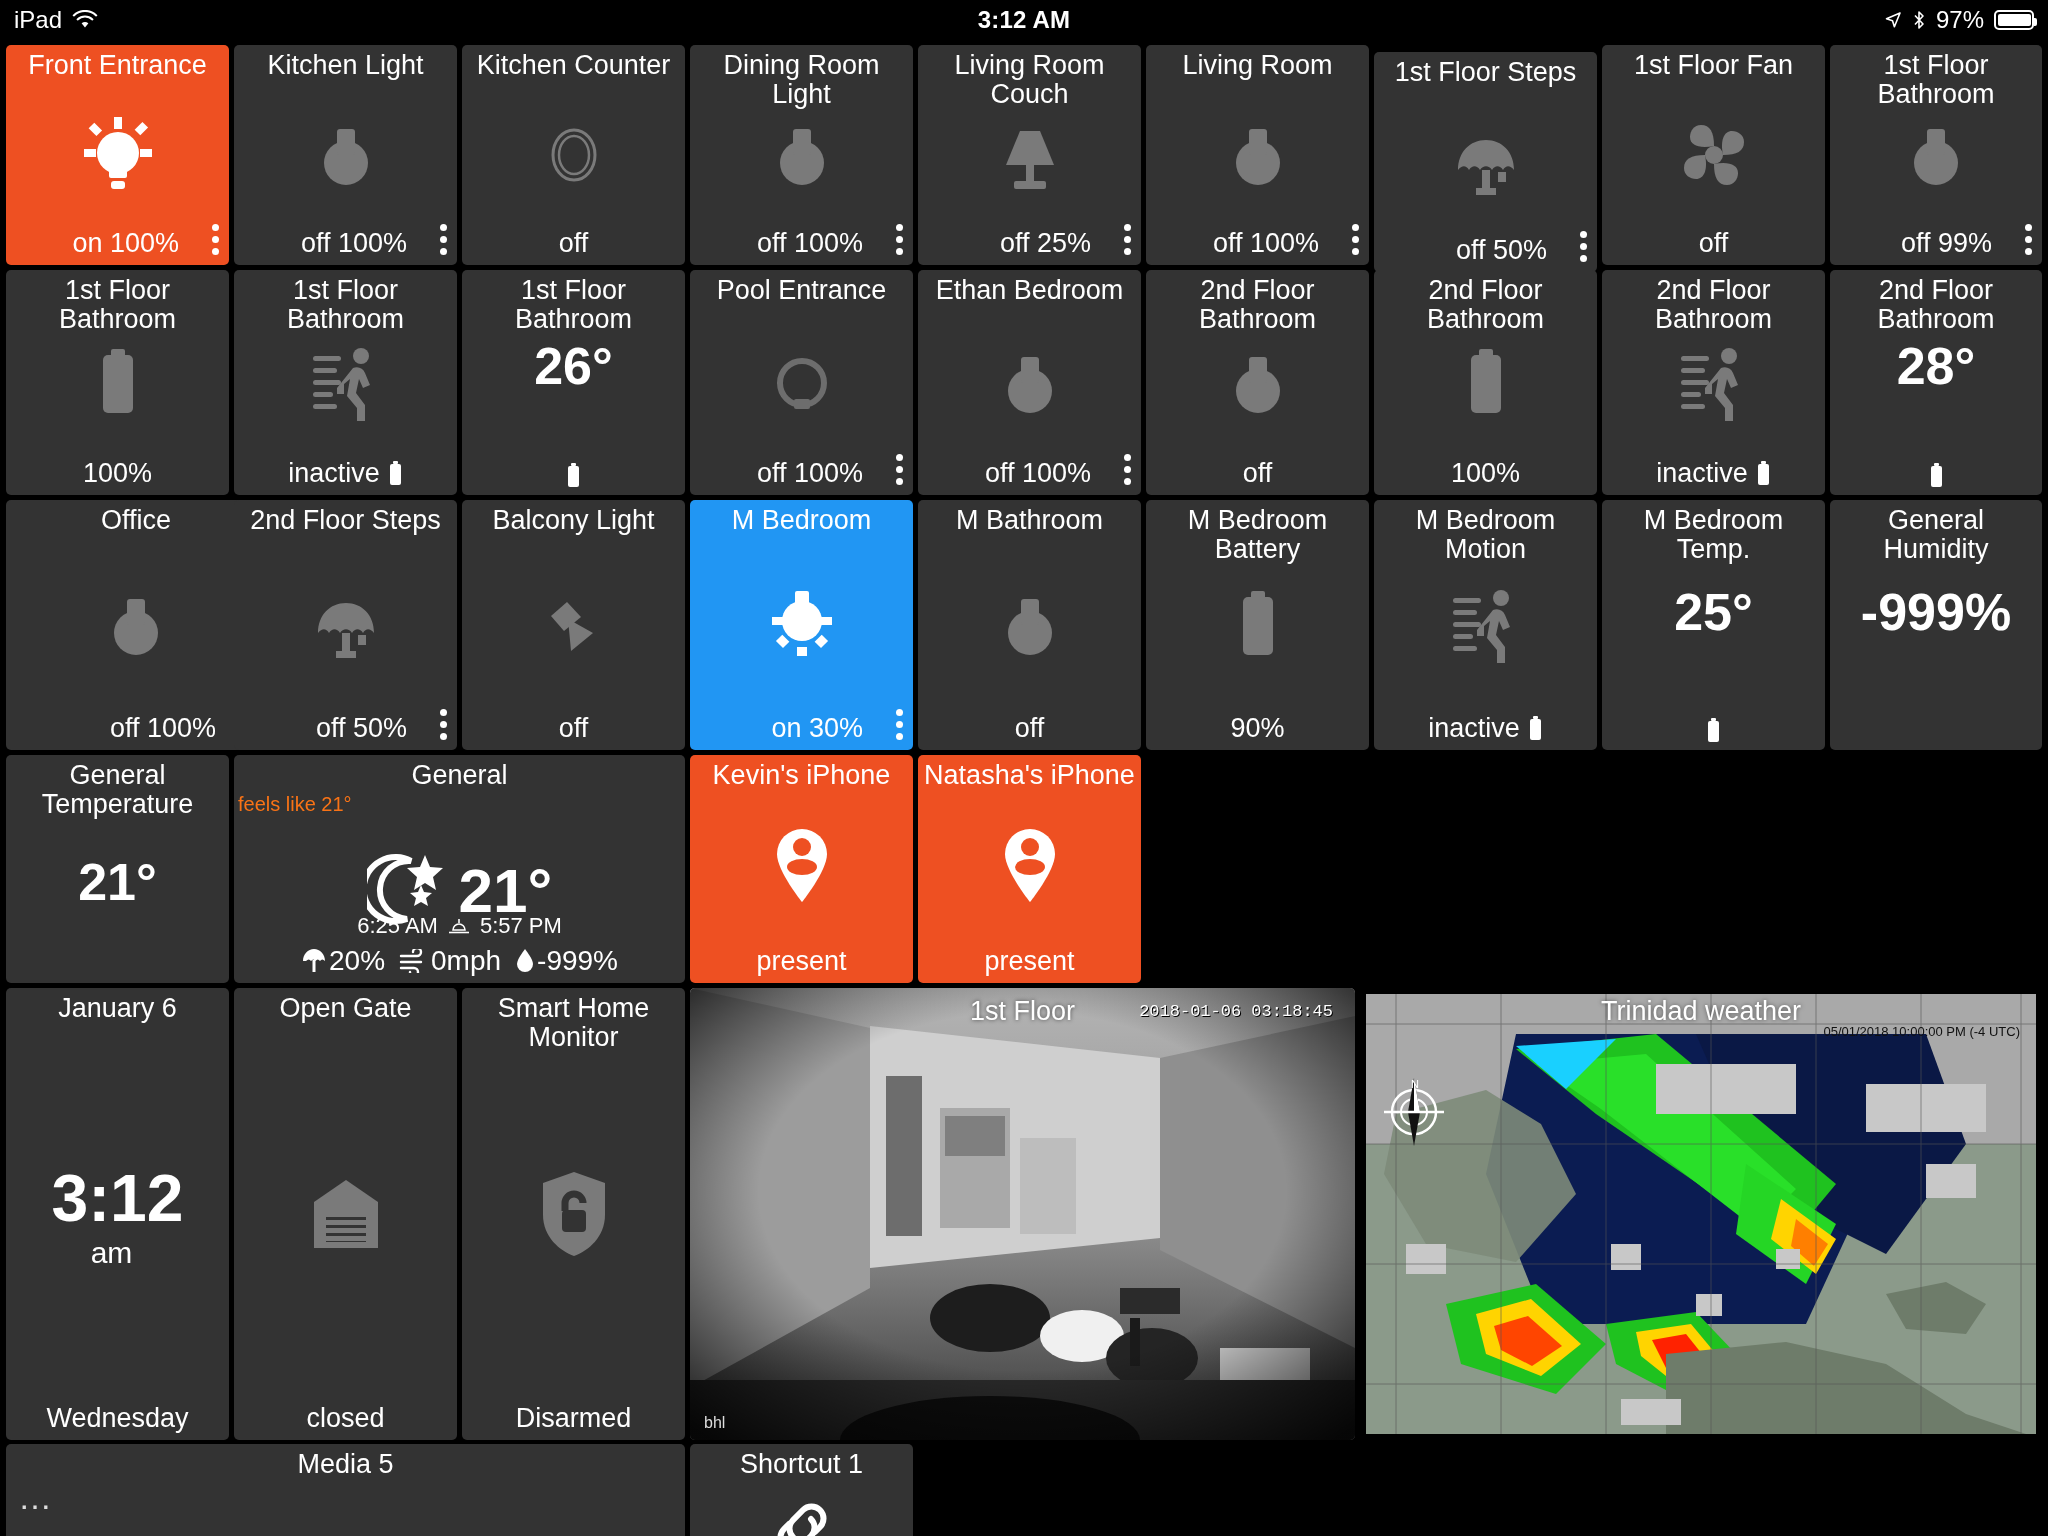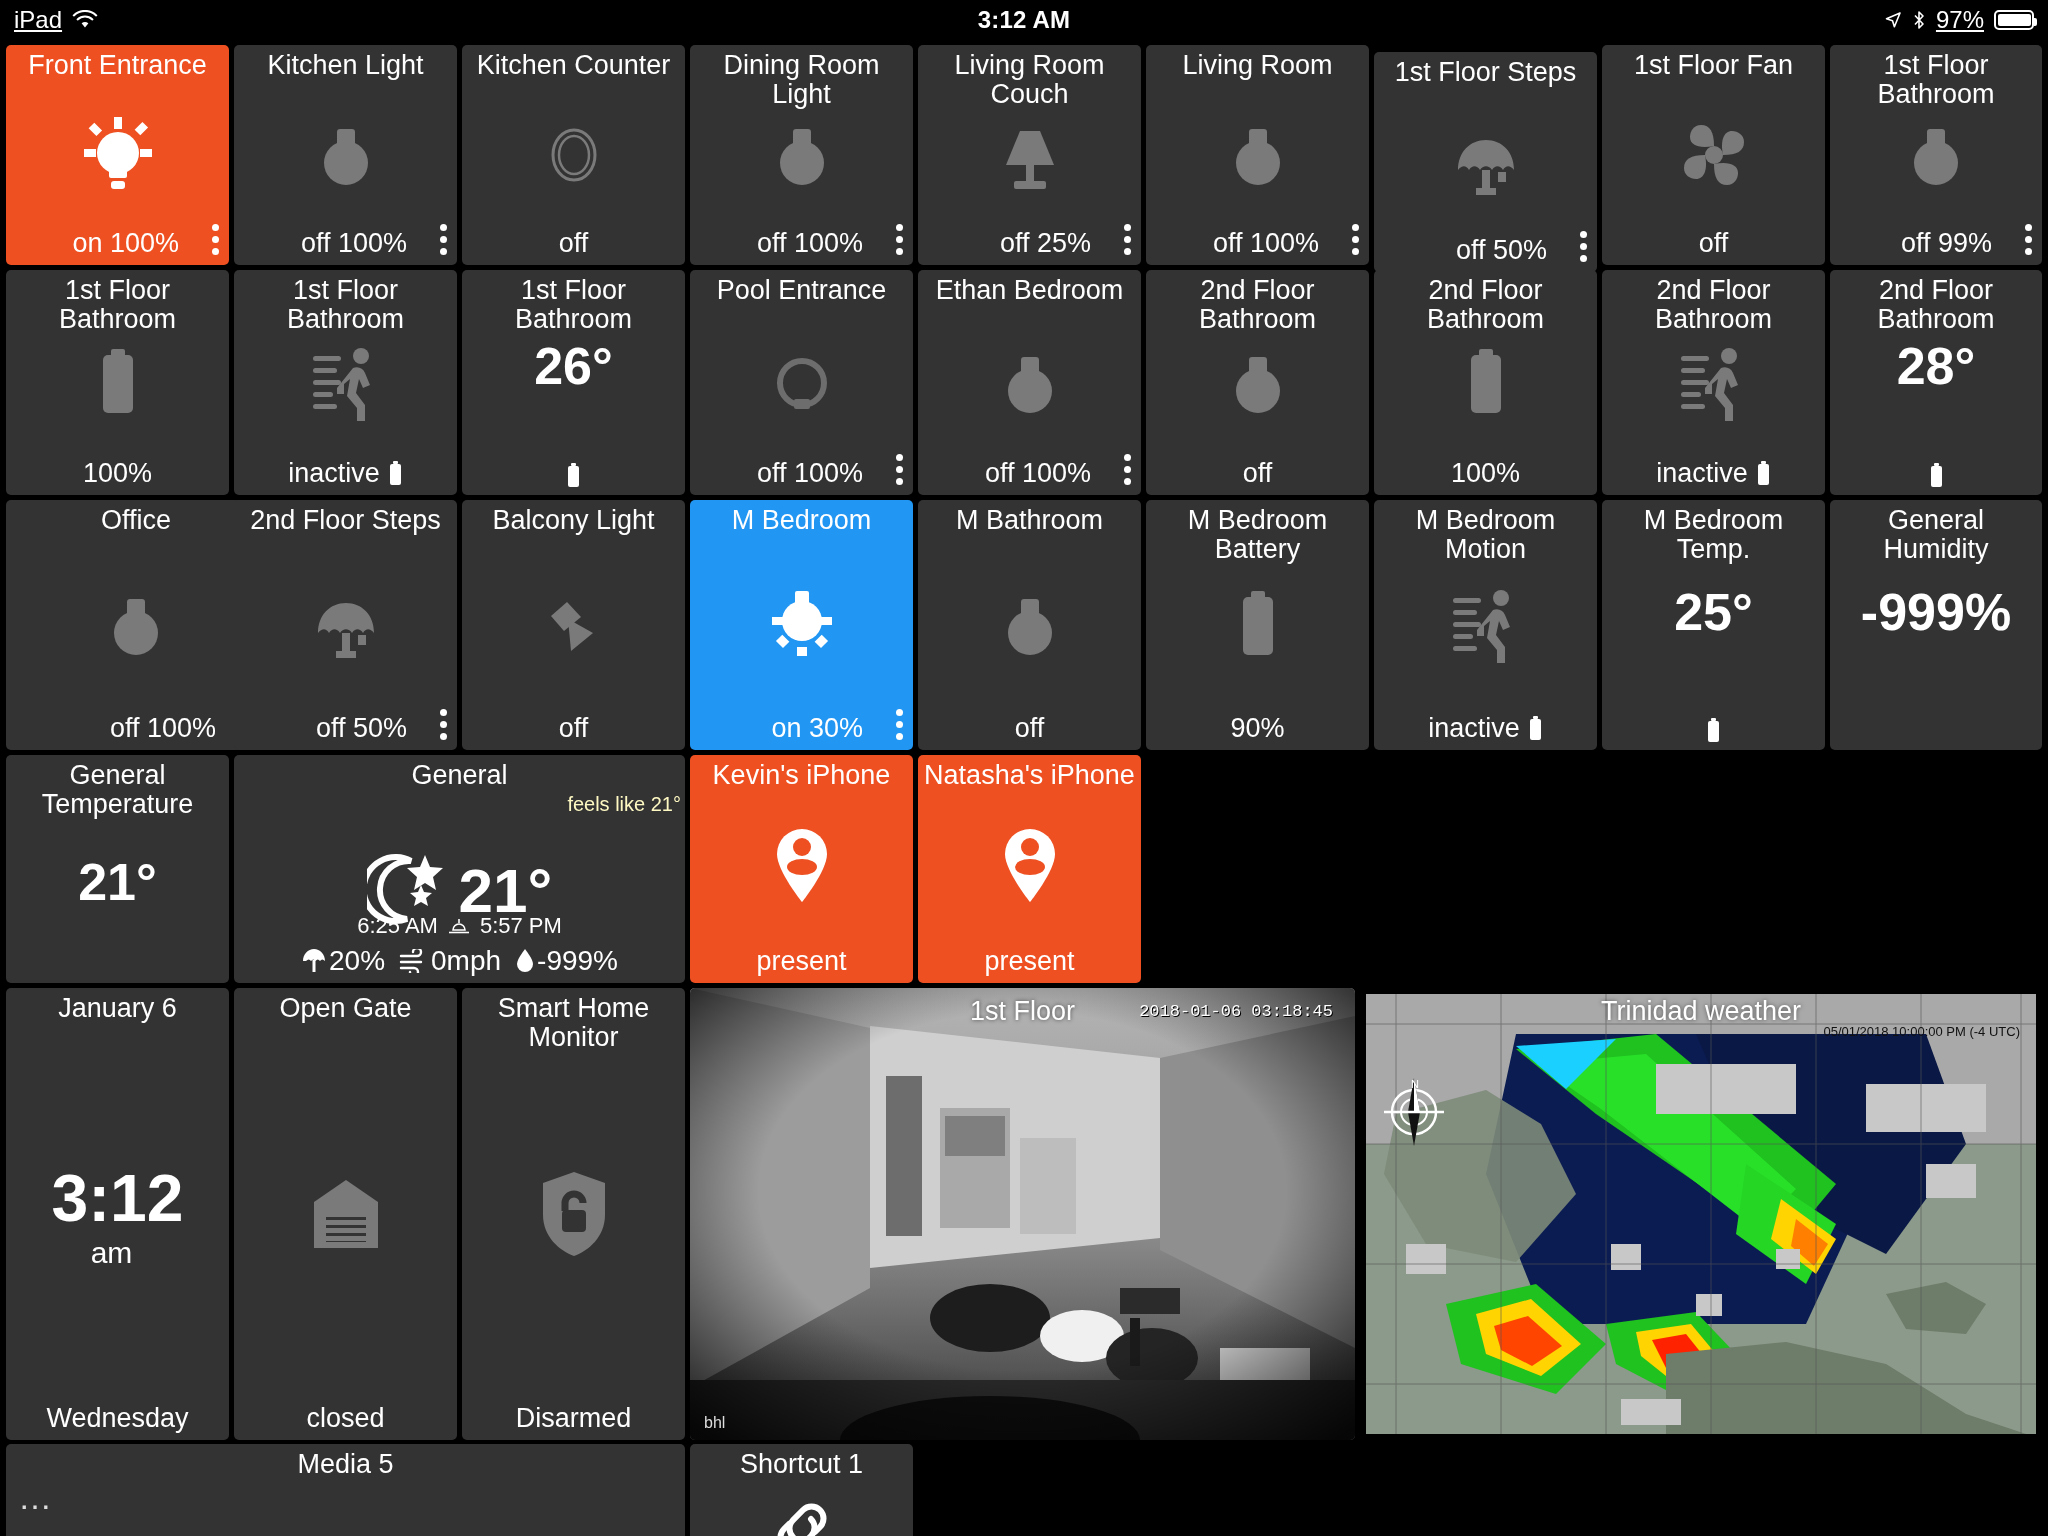--- a/index.html
+++ b/index.html
@@ -10,21 +10,20 @@
     overflow: hidden;
   }
 
   
   .statusbar {
     height: 40px; width: 100%;
     display: flex; align-items: center;
     color: #fff; font-size: 24px;
     position: relative;
     padding: 14px 14px;
-    text-decoration: underline;
   }
   .sb-left { display: flex; align-items: center; gap: 10px; }
   .sb-center {
     position: absolute; left: 0; right: 0; text-align: center;
     font-size: 24px; font-weight: bold; letter-spacing: .2px;
   }
   .sb-right {
     margin-left: auto; display: flex; align-items: center; gap: 10px;
     position: relative; z-index: 2;
   }
@@ -53,21 +52,21 @@
   .tile.on-orange { background: #ee5022; }
   .tile.on-blue   { background: #2196f3; }
 
   .t-title {
     position: absolute; top: 6px; left: 4px; right: 4px;
     text-align: center; font-size: 27px; line-height: 29px;
     color: #fff; font-weight: normal;
   }
   .t-sub {
     position: absolute; top: 66px; left: 4px; right: 4px;
-    text-align: right; font-size: 20px; color: #fef9c3;
+    text-align: left; font-size: 20px; color: #f97316;
   }
   .t-icon {
     position: absolute; left: 0; right: 0; top: 0; bottom: 0;
     display: flex; align-items: center; justify-content: center;
     pointer-events: none;
   }
   .t-status {
     position: absolute; bottom: 6px; left: 8px; right: 8px;
     text-align: center; font-size: 27px; color: #fff;
     display: flex; align-items: center; justify-content: center; gap: 8px;

